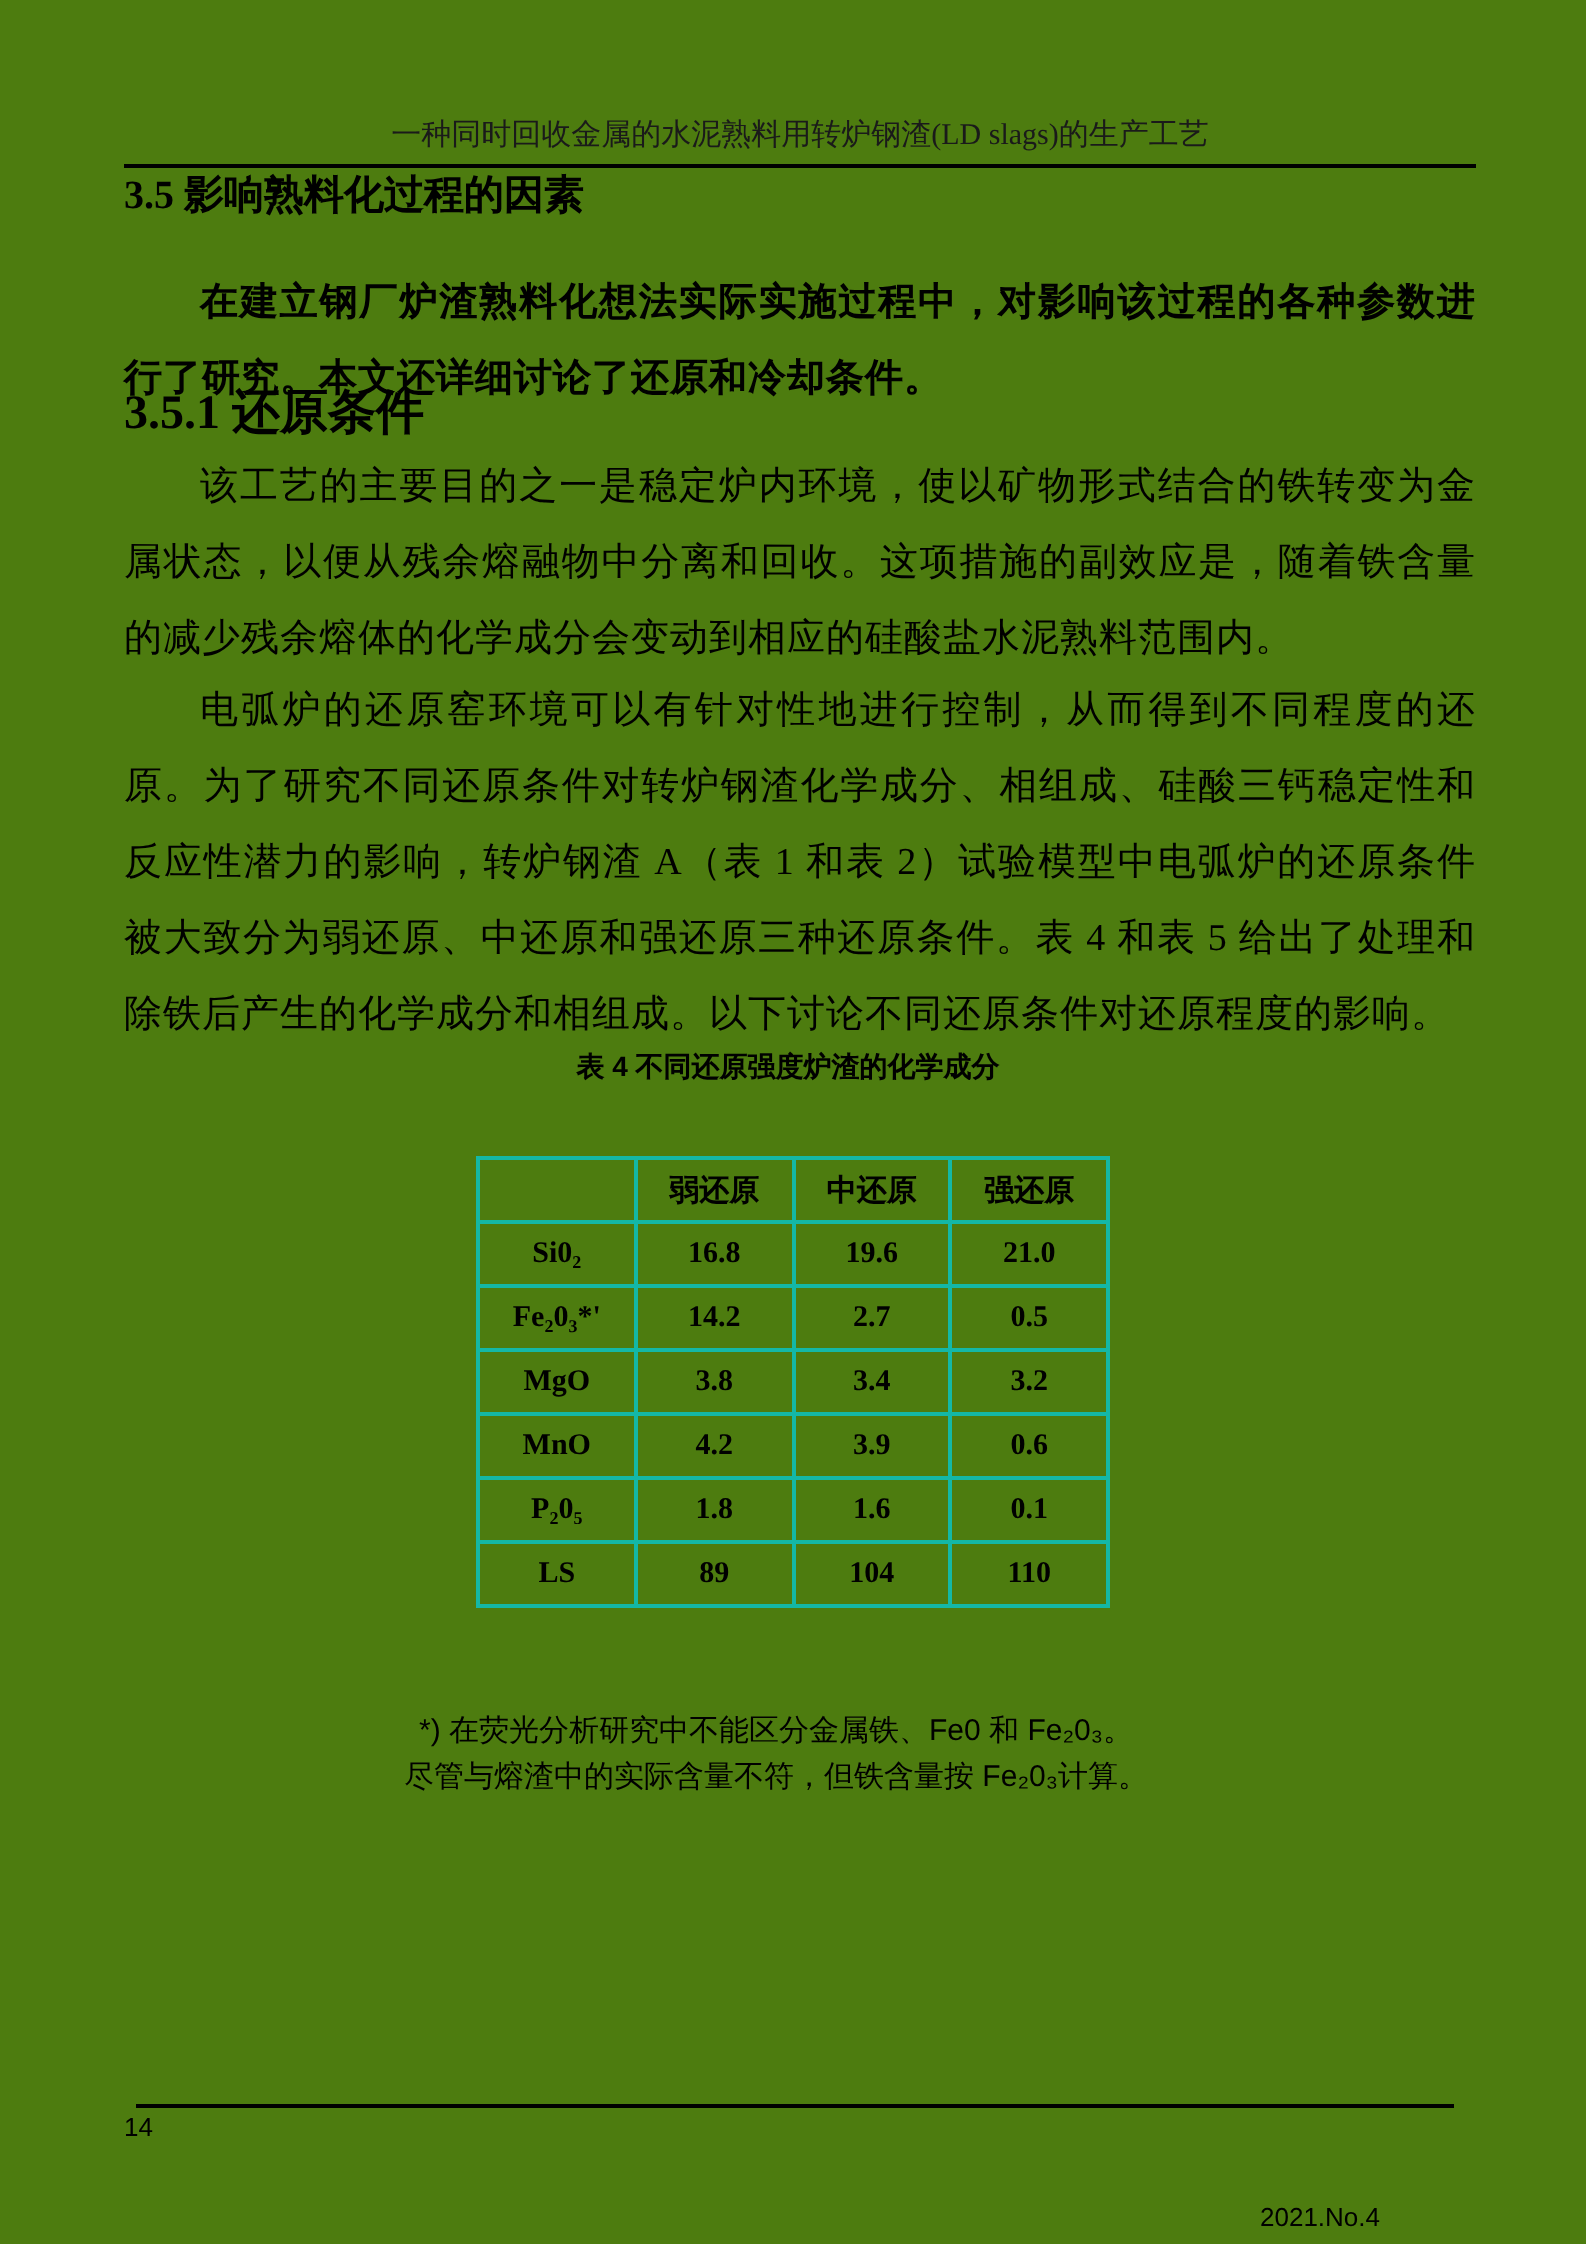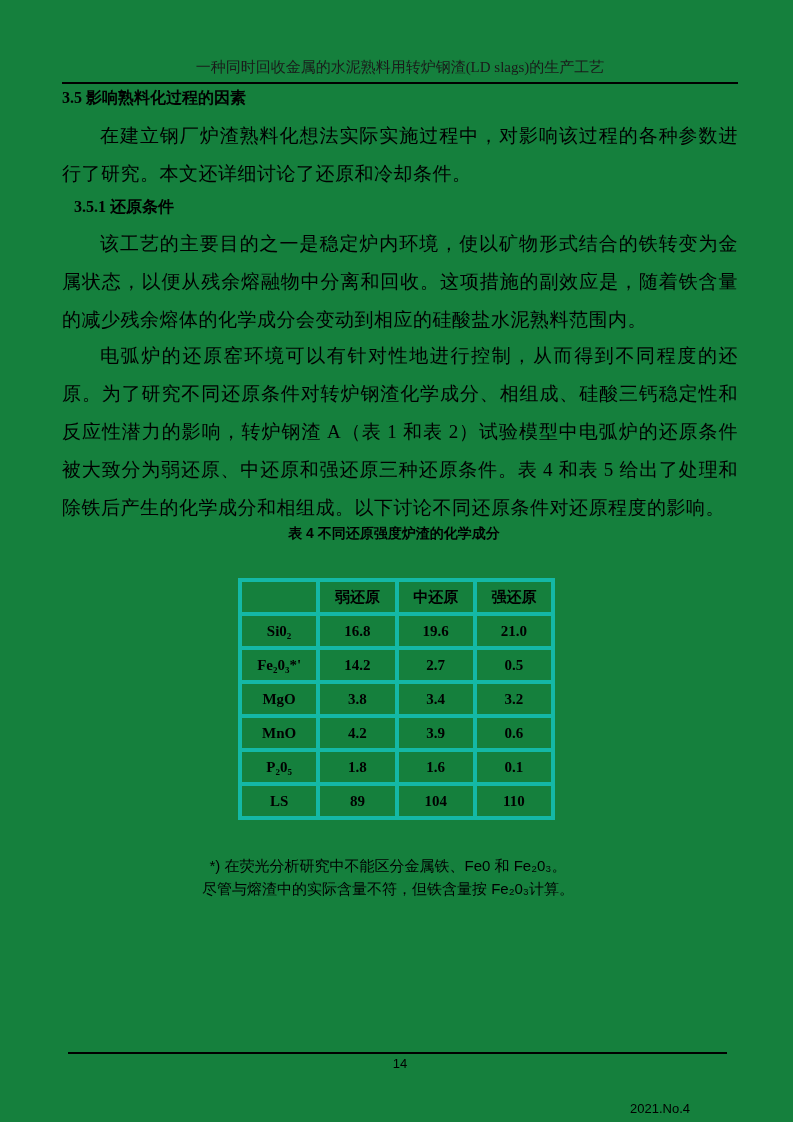--- a/index.html
+++ b/index.html
@@ -1,79 +1,79 @@
 <!DOCTYPE html>
 <html><head>
 <meta charset="utf-8">
 <style>
   html,body{margin:0;padding:0;background:#ffffff;}
   .page{
     position:relative;
     width:793px;height:1122px;
-    background:#15803d;
+    background:#4d7c0f;
     overflow:hidden;
     color:#000;
     font-family:"Liberation Serif","DejaVu Serif",serif;
   }
   .running-title{
     position:absolute;top:58px;left:62px;width:676px;
     text-align:center;font-size:15px;color:#1a1a1a;
     font-family:"Liberation Serif","DejaVu Serif",serif;
   }
   .header-rule{
     position:absolute;top:82px;left:62px;width:676px;height:2px;background:#000;
   }
   .h35{
     position:absolute;top:86px;left:62px;margin:0;
-    font-size:16px;font-weight:bold;line-height:24px;
+    font-size:20px;font-weight:bold;line-height:24px;
   }
   .body-p{
     position:absolute;left:62px;width:676px;margin:0;
     font-size:19px;line-height:38px;
     text-align:justify;text-indent:2em;
     letter-spacing:0.5px;
   }
-  .p1{top:117px;}
+  .p1{top:133px;font-weight:bold;}
   .h351{
-    position:absolute;top:195px;left:74px;margin:0;
-    font-size:16px;font-weight:bold;line-height:24px;text-align:right;
+    position:absolute;top:195px;left:62px;margin:0;
+    font-size:24px;font-weight:bold;line-height:24px;text-align:right;
   }
   .p2{top:225px;}
   .p3{top:337px;}
   .caption{
     position:absolute;left:56px;width:676px;text-align:center;
     font-family:"Liberation Sans","DejaVu Sans",sans-serif;
     font-weight:bold;font-size:14px;line-height:20px;
   }
   .c1{top:523px;}
   .c2{top:550px;}
   .t4{
     position:absolute;top:578px;left:238px;
     width:317px;table-layout:fixed;
     border-collapse:collapse;
   }
   .t4 th,.t4 td{
-    border:4px solid #14b8a6;
+    border:2px solid #14b8a6;
     width:25%;height:30px;padding:0;
     text-align:center;vertical-align:middle;
     font-family:"Liberation Serif","DejaVu Serif",serif;
     font-weight:bold;font-size:15px;
   }
   .footnote{
     position:absolute;left:50px;width:676px;text-align:center;
     font-family:"Liberation Sans","DejaVu Sans",sans-serif;
     font-size:15px;line-height:23px;
   }
   .f1{top:854px;}
   .f2{top:877px;}
   .footer-rule{
     position:absolute;top:1052px;left:68px;width:659px;height:2px;background:#000;
   }
   .page-number{
-    position:absolute;top:1056px;left:62px;width:676px;text-align:center;
+    position:absolute;top:1056px;left:62px;width:676px;
     font-family:"Liberation Sans","DejaVu Sans",sans-serif;font-size:13px;
   }
   .issue{
     position:absolute;top:1056px;right:103px;
     font-family:"Liberation Sans","DejaVu Sans",sans-serif;font-size:13px;margin-top:45px;
   }
 </style>
 </head>
 <body>
 

